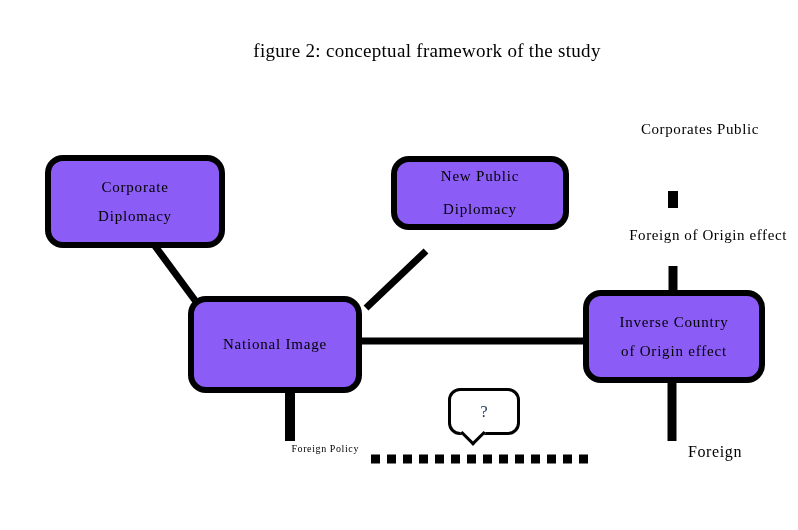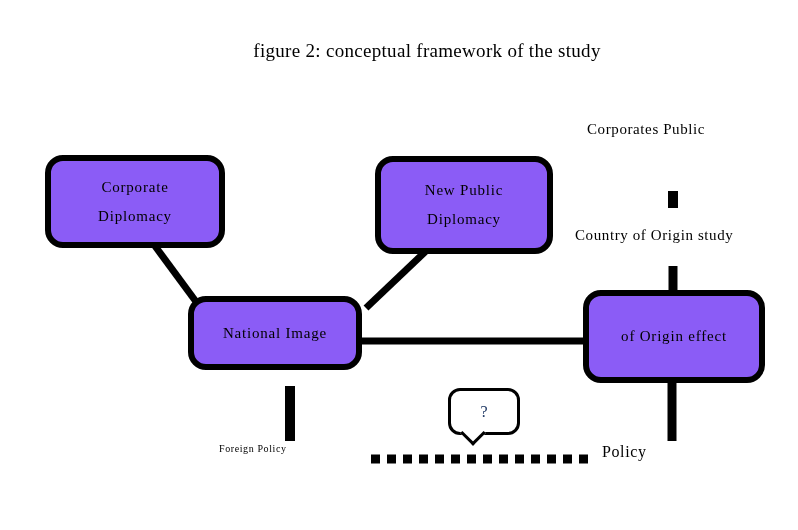--- a/index.html
+++ b/index.html
@@ -38,26 +38,26 @@
     flex-direction: column;
     justify-content: center;
     align-items: center;
     text-align: center;
     font-size: 15px;
     letter-spacing: 0.8px;
     line-height: 29px;
     z-index: 2;
   }
   .box-corporate   { left: 45px;  top: 155px; width: 180px; height: 93px; }
-  .box-new-public  { left: 375px; top: 156px; width: 178px; height: 98px; }
-  .box-national    { left: 188px; top: 296px; width: 174px; height: 74px; }
+  .box-new-public  { left: 391px; top: 156px; width: 178px; height: 74px; justify-content: space-between; }
+  .box-national    { left: 188px; top: 296px; width: 174px; height: 97px; }
   .box-inverse     { left: 583px; top: 290px; width: 182px; height: 93px; }
   .side-label {
     position: absolute;
-    text-align: left;
+    text-align: right;
     font-size: 15px;
     letter-spacing: 0.6px;
     z-index: 2;
   }
   .lbl-cpr      { left: 587px; top: 115px; width: 172px; line-height: 28px; }
   .lbl-coo      { left: 575px; top: 227px; width: 212px; }
   .lbl-foreign  { left: 219px; top: 443px; width: 140px; font-size: 10px; }
   .lbl-brands   { left: 602px; top: 443px; width: 140px; font-size: 16px; }
   .bubble {
     position: absolute;
@@ -110,31 +110,32 @@
   <div class="box box-new-public">
     <span>New Public</span>
     <span>Diplomacy</span>
   </div>
 
   <div class="box box-national">
     <span>National Image</span>
   </div>
 
   <div class="box box-inverse">
+    <span>Inverse Country</span>
     <span>of Origin effect</span>
   </div>
 
   <div class="side-label lbl-cpr">
     <div>Corporates Public</div>
   </div>
 
-  <div class="side-label lbl-coo">Country of Origin study</div>
+  <div class="side-label lbl-coo">Foreign of Origin effect</div>
 
   <div class="side-label lbl-foreign">Foreign Policy</div>
 
-  <div class="side-label lbl-brands">Policy</div>
+  <div class="side-label lbl-brands">Foreign</div>
 
   <div class="bubble">
     <span style="color: rgb(31, 56, 100);">?</span>
     <div class="bubble-tail"></div>
   </div>
 
 </div>
 
 </body></html>

